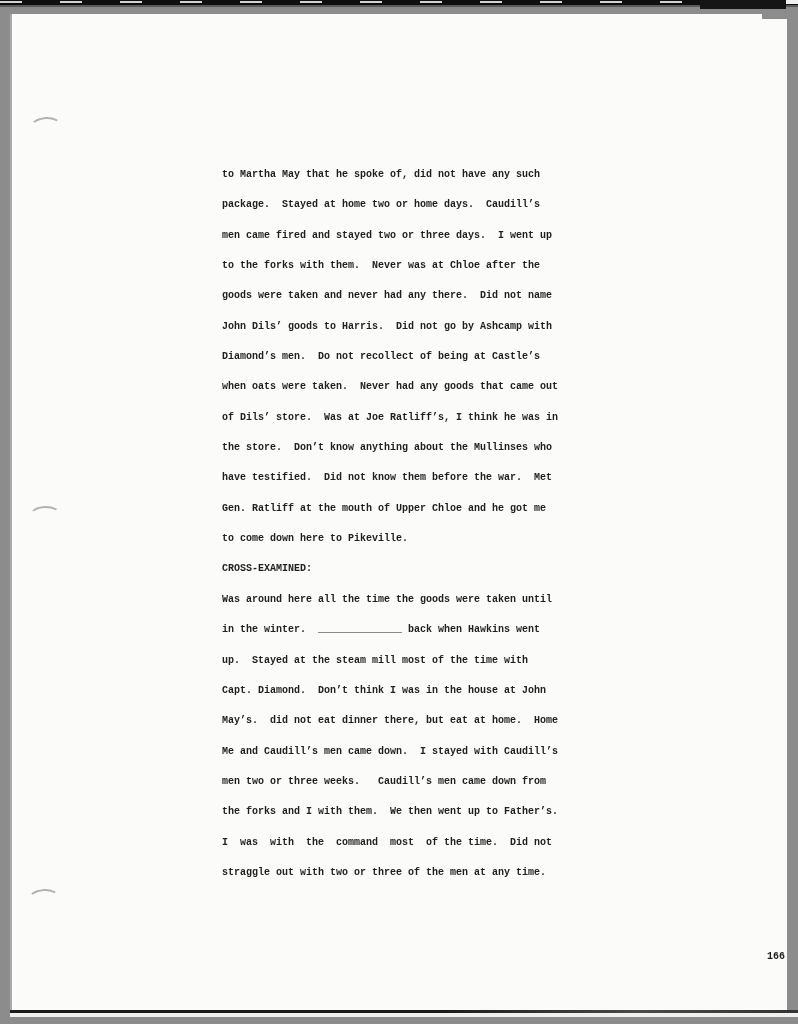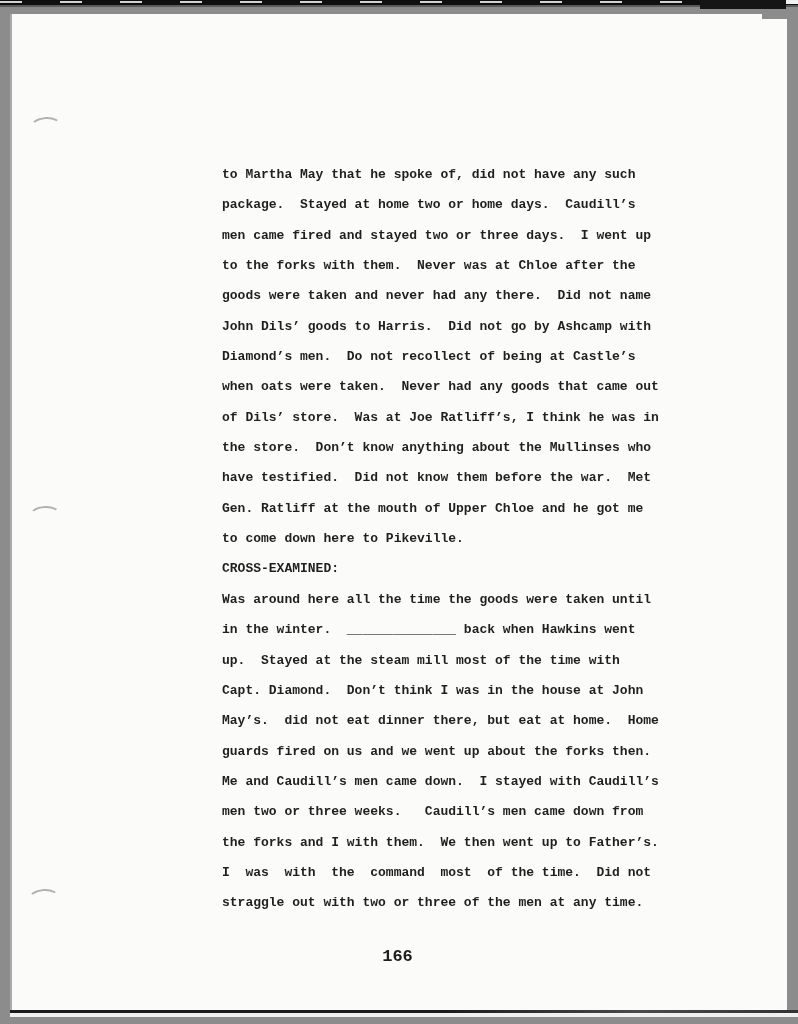--- a/index.html
+++ b/index.html
@@ -57,31 +57,31 @@
     border-radius:50%;
     opacity:.85;
   }
   .punch.p1{left:30px;top:117px;transform:rotate(-4deg);}
   .punch.p2{left:29px;top:506px;transform:rotate(-3deg);}
   .punch.p3{left:28px;top:889px;transform:rotate(-4deg);}
 
   
   .textblock{
     position:absolute;left:222px;top:160px;width:512px;
-    font-size:13px;line-height:30.35px;font-weight:bold;
+    font-size:10px;line-height:30.35px;font-weight:bold;
     color:var(--ink);
     letter-spacing:0;
   }
   .textblock .line{white-space:pre;}
   .textblock .line.center{text-align:left;}
 
   .pagenum{
     position:absolute;left:10px;top:942px;width:775px;
-    text-align:center;
-    font-size:17px;line-height:30px;font-weight:bold;
+    text-align:right;
+    font-size:10px;line-height:30px;font-weight:bold;
     color:var(--ink);
   }
 </style>
 </head>
 <body>
 
 <div class="scan">
 
   <div class="paper"></div>
 
@@ -107,21 +107,20 @@
       <div class="line">the store.  Don’t know anything about the Mullinses who</div>
       <div class="line">have testified.  Did not know them before the war.  Met</div>
       <div class="line">Gen. Ratliff at the mouth of Upper Chloe and he got me</div>
       <div class="line">to come down here to Pikeville.</div>
       <div class="line center">CROSS-EXAMINED:</div>
       <div class="line">Was around here all the time the goods were taken until</div>
       <div class="line">in the winter.  ______________ back when Hawkins went</div>
       <div class="line">up.  Stayed at the steam mill most of the time with</div>
       <div class="line">Capt. Diamond.  Don’t think I was in the house at John</div>
       <div class="line">May’s.  did not eat dinner there, but eat at home.  Home</div>
-      <div class="line">guards fired on us and we went up about the forks then.</div>
       <div class="line">Me and Caudill’s men came down.  I stayed with Caudill’s</div>
       <div class="line">men two or three weeks.   Caudill’s men came down from</div>
       <div class="line">the forks and I with them.  We then went up to Father’s.</div>
       <div class="line">I  was  with  the  command  most  of the time.  Did not</div>
       <div class="line">straggle out with two or three of the men at any time.</div>
     </div>
 
   <div class="pagenum">166</div>
 
   <div class="scan-bottom-edge"></div>

